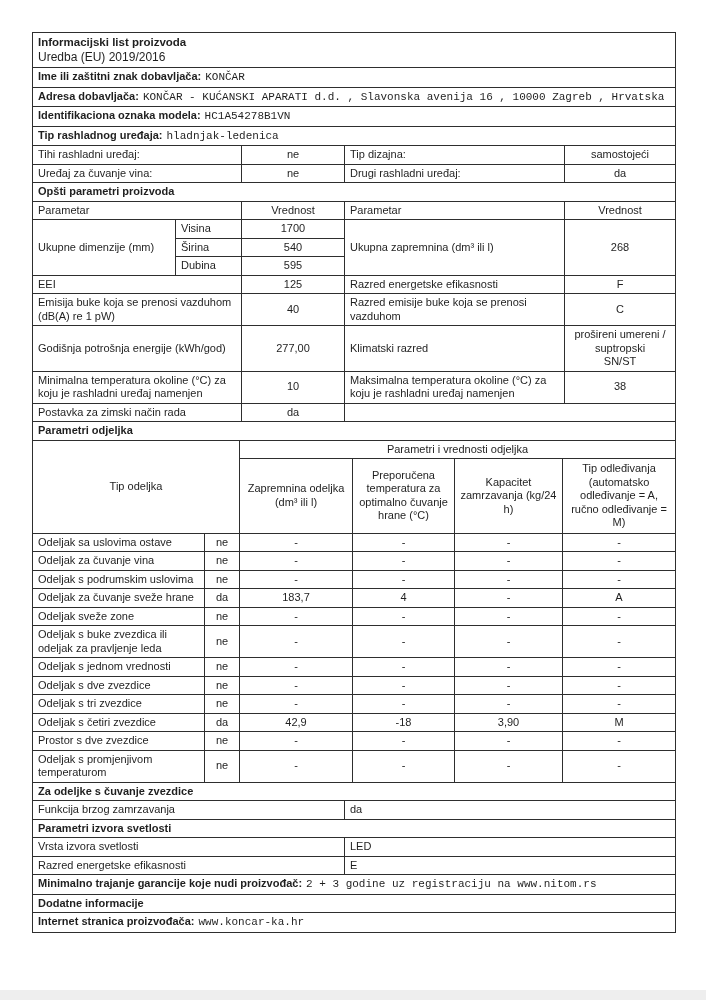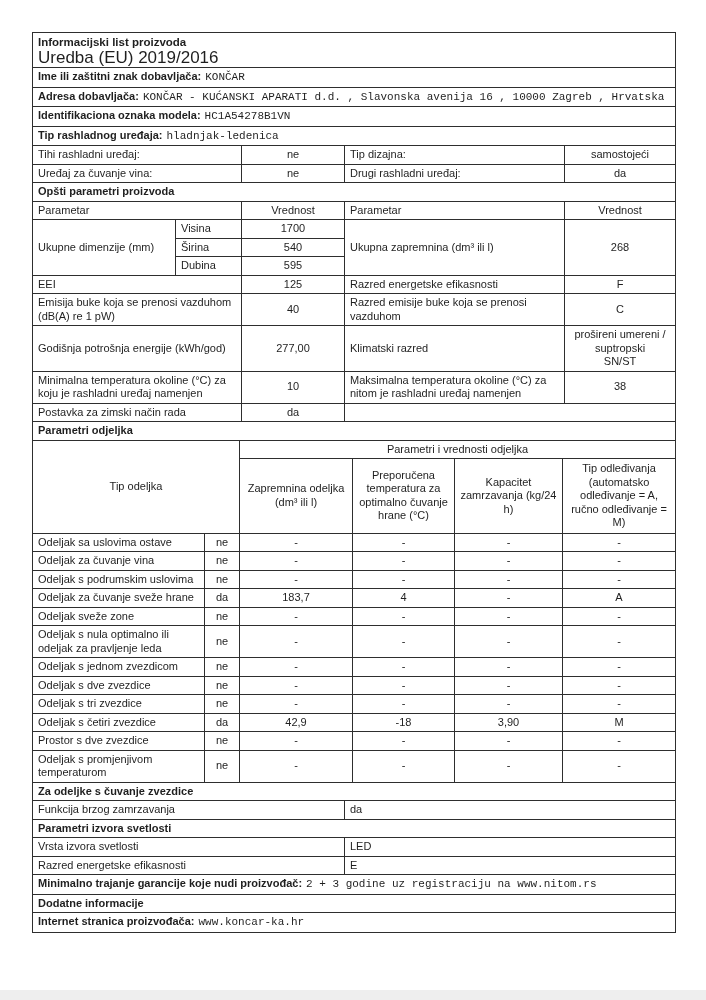--- a/index.html
+++ b/index.html
@@ -10,21 +10,21 @@
   table.first{margin-top:0;}
   td{border:1px solid #2e2e2e;padding:2px 5px;font-size:11px;line-height:13.5px;
      vertical-align:middle;overflow:hidden;}
   .b{font-weight:bold;margin-top:36px;}
   .c{text-align:center;}
   .sec{font-weight:bold;font-size:11px;}
   .pre{white-space:pre-line;}
   .val{margin-left:4px;font-family:Liberation Mono, monospace;}
   .hcell{text-align:center;padding:3px 4px;}
   .title-line{font-weight:bold;font-size:11.5px;line-height:15px;}
-  .sub-line{font-size:17px;line-height:15px;}
+  .sub-line{font-size:12px;line-height:15px;}
   .page-edge{position:absolute;left:0;bottom:0;width:706px;height:10px;background:#eeeeee;}
 </style>
 </head>
 <body>
 
 <div class="page">
   <div class="doc">
 
     <table class="first">
       <colgroup>
@@ -132,21 +132,21 @@
         <td colspan="2">Godišnja potrošnja energije (kWh/god)</td>
         <td class="c">277,00</td>
         <td>Klimatski razred</td>
         <td class="c pre">prošireni umereni /
 suptropski
 SN/ST</td>
       </tr>
       <tr>
         <td colspan="2">Minimalna temperatura okoline (°C) za koju je rashladni uređaj namenjen</td>
         <td class="c">10</td>
-        <td>Maksimalna temperatura okoline (°C) za nitom je rashladni uređaj namenjen</td>
+        <td>Maksimalna temperatura okoline (°C) za koju je rashladni uređaj namenjen</td>
         <td class="c">38</td>
       </tr>
       <tr>
         <td colspan="2">Postavka za zimski način rada</td>
         <td class="c">da</td>
         <td colspan="2"></td>
       </tr>
     </tbody>
       </table>
 
@@ -207,29 +207,29 @@
       </tr>
       <tr>
         <td>Odeljak sveže zone</td>
         <td class="c">ne</td>
         <td class="c">-</td>
         <td class="c">-</td>
         <td class="c">-</td>
         <td class="c">-</td>
       </tr>
       <tr>
-        <td>Odeljak s nula optimalno ili odeljak za pravljenje leda</td>
-        <td class="c">ne</td>
-        <td class="c">-</td>
-        <td class="c">-</td>
-        <td class="c">-</td>
-        <td class="c">-</td>
-      </tr>
-      <tr>
-        <td>Odeljak s jednom zvezdicom</td>
+        <td>Odeljak s buke zvezdica ili odeljak za pravljenje leda</td>
+        <td class="c">ne</td>
+        <td class="c">-</td>
+        <td class="c">-</td>
+        <td class="c">-</td>
+        <td class="c">-</td>
+      </tr>
+      <tr>
+        <td>Odeljak s jednom vrednosti</td>
         <td class="c">ne</td>
         <td class="c">-</td>
         <td class="c">-</td>
         <td class="c">-</td>
         <td class="c">-</td>
       </tr>
       <tr>
         <td>Odeljak s dve zvezdice</td>
         <td class="c">ne</td>
         <td class="c">-</td>

